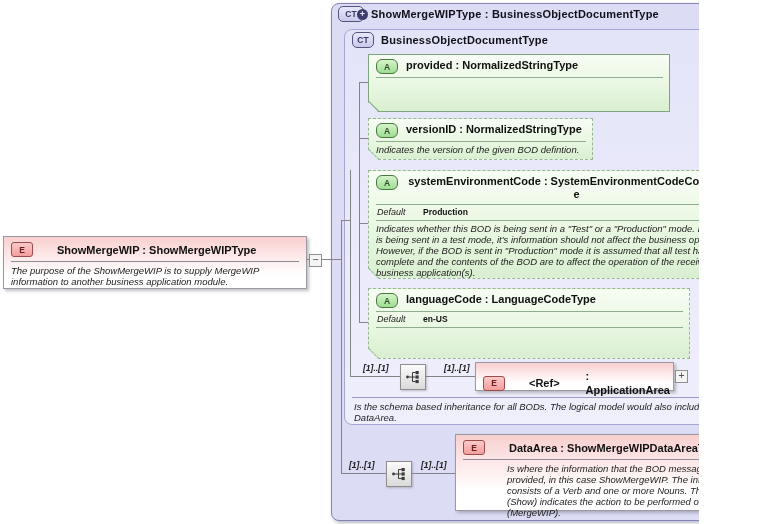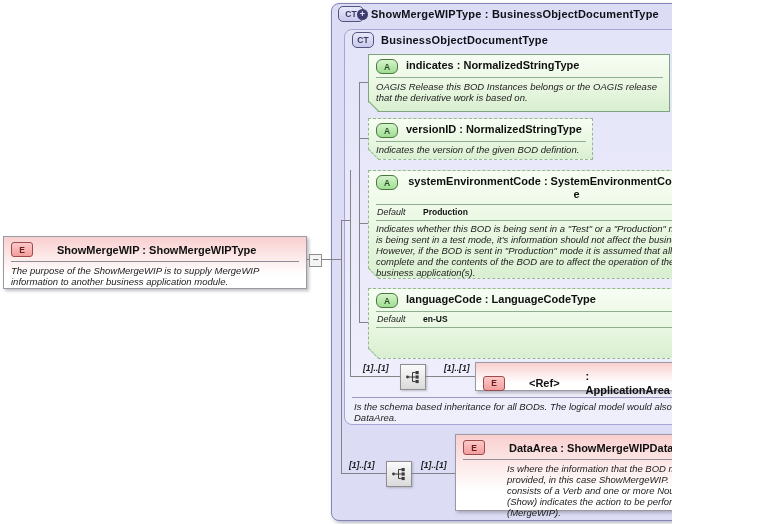--- a/index.html
+++ b/index.html
@@ -1,17 +1,17 @@
 <!DOCTYPE html>
 <html><head>
 <meta charset="utf-8">
 <style>
   html,body{margin:0;padding:0;background:#ffffff;}
   #canvas{position:relative;width:672px;height:524px;overflow:hidden;
-          font-family:"Liberation Sans",sans-serif;color:#111;}
+          font-family:"Liberation Sans",sans-serif;color:#111;padding-left:27px;}
   
   .outer{position:absolute;left:331px;top:3px;width:445px;height:516px;
          background:#dcdcf5;border:1px solid #8484b8;border-radius:8px;
          box-shadow:2px 2px 4px rgba(120,120,145,.55);}
   .inner{position:absolute;left:344px;top:29px;width:421px;height:394px;
          background:linear-gradient(to bottom,#e4e4f9,#efeffc);
          border:1px solid #a6a6d6;border-radius:8px;}
   .hdr{position:absolute;display:flex;align-items:center;gap:7px;}
   .hdr-title{font-size:11px;font-weight:bold;color:#101018;letter-spacing:.2px;}
   
@@ -93,24 +93,23 @@
   <div class="ln" style="left:350px;top:170px;width:1px;height:206px;"></div>
   <div class="ln" style="left:341px;top:220px;width:10px;height:1px;"></div>
   <div class="ln" style="left:341px;top:220px;width:1px;height:254px;"></div>
   <div class="ln" style="left:305px;top:259px;width:36px;height:1px;"></div>
 
   <div class="attr req" style="left:368px;top:54px;width:300px;height:56px;">
     <div class="a-head" style="top:4px;">
       <span class="a-ic">
           <span>A</span>
         </span>
-      <span class="a-title">indicates : NormalizedStringType</span>
+      <span class="a-title">provided : NormalizedStringType</span>
     </div>
     <div class="gsep" style="top:22px;"></div>
-    <div class="desc" style="top:26px;">OAGIS Release this BOD Instances belongs or the OAGIS release that the derivative work is based on.</div>
   </div>
 
   <div class="attr opt" style="left:368px;top:118px;width:223px;height:40px;">
     <div class="a-head" style="top:4px;">
       <span class="a-ic">
           <span>A</span>
         </span>
       <span class="a-title">versionID : NormalizedStringType</span>
     </div>
     <div class="gsep" style="top:22px;"></div>

